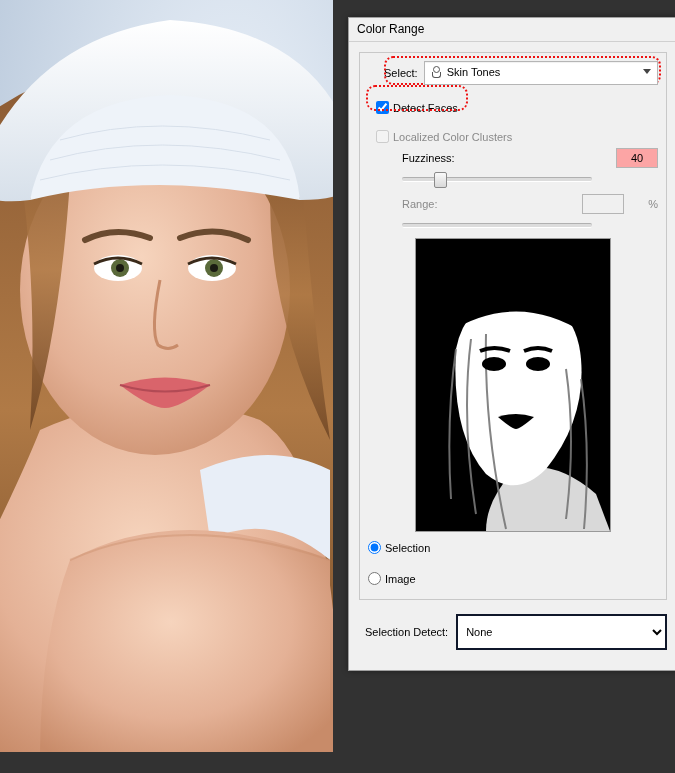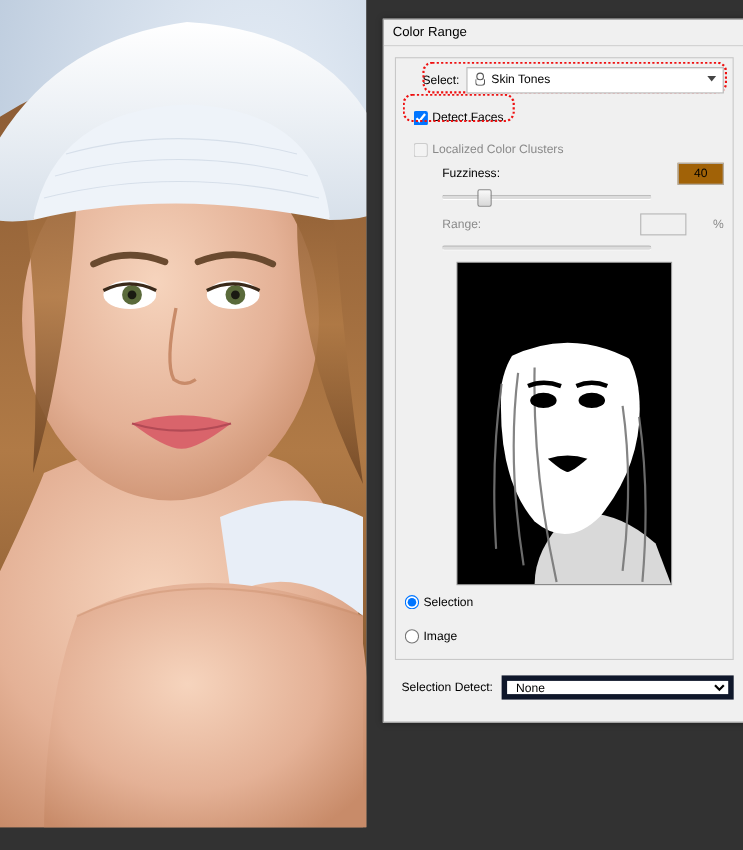--- a/index.html
+++ b/index.html
@@ -9,41 +9,41 @@
   .titlebar{height:23px;line-height:23px;padding:0 8px;font-size:12px;border-bottom:1px solid #d0d0d0;}
   .body{padding:10px 10px 0 10px;}
   fieldset.main{border:1px solid #c8c8c8;margin:0;padding:8px 8px 14px 8px;position:relative;}
   .select-row{display:flex;align-items:center;gap:6px;margin:0 0 6px 16px;}
   .select-row label{}
   .select-combo{flex:1;display:flex;align-items:center;gap:6px;background:#fff;border:1px solid #b5b5b5;height:20px;padding:0 18px 2px 6px;position:relative;box-shadow:inset 0 1px 1px rgba(0,0,0,.06);}
   .select-combo .caret{position:absolute;right:6px;top:7px;width:0;height:0;border-left:4px solid transparent;border-right:4px solid transparent;border-top:5px solid #444;}
   .callout{border:2px dotted #e11;border-radius:9px;position:absolute;pointer-events:none;}
   .callout.c1{left:24px;top:3px;right:5px;height:25px;}
   .callout.c2{left:6px;top:32px;width:98px;height:22px;}
-  .chk-row{display:flex;gap:4px;margin:16px 0 2px 8px;color:#000;}
+  .chk-row{display:flex;align-items:center;gap:4px;margin:16px 0 2px 8px;color:#000;}
   .chk-row.disabled{color:#8a8a8a;}
   input[type=checkbox]{width:13px;height:13px;margin:0;}
   .ctrl-block{margin:4px 0 2px 34px;}
   .ctrl-row{display:flex;align-items:center;gap:24px;height:22px;}
   .ctrl-row.disabled{color:#8a8a8a;}
   .ctrl-row label{width:68px;}
-  .num{width:40px;height:18px;border:1px solid #b5b5b5;background:#a16207;text-align:center;font:inherit;padding:0;}
+  .num{width:40px;height:18px;border:1px solid #b5b5b5;background:#fca5a5;text-align:center;font:inherit;padding:0;}
   .num[disabled]{background:#f0f0f0;color:#8a8a8a;}
   .pct{color:#8a8a8a;}
   .slider{position:relative;height:14px;margin:2px 0 8px 0;width:190px;}
   .track{position:absolute;left:0;right:0;top:6px;height:3px;background:#dcdcdc;border-top:1px solid #b0b0b0;border-bottom:1px solid #fff;border-radius:2px;}
   .thumb{position:absolute;top:1px;width:11px;height:14px;background:linear-gradient(#fafafa,#d8d8d8);border:1px solid #8a8a8a;border-radius:2px;margin-left:-6px;}
   .preview-wrap{display:flex;justify-content:center;margin-top:4px;}
   .preview{width:194px;height:292px;background:#000;box-shadow:0 0 0 1px #999;}
   .preview svg{display:block;width:100%;height:100%;}
   .radio-row{display:flex;justify-content:center;gap:18px;margin-top:10px;flex-direction:column;}
   .radio-row label{display:flex;align-items:center;gap:4px;}
   input[type=radio]{margin:0;width:13px;height:13px;}
   .selprev{display:flex;align-items:center;gap:8px;margin:14px 0 0 6px;}
-  .selprev select{flex:1;height:22px;border:5px solid #0f172a;background:#fff;font:inherit;padding:0 4px;}
+  .selprev select{flex:1;height:36px;border:2px solid #0f172a;background:#fff;font:inherit;padding:0 4px;}
   .person-icon{width:10px;height:12px;position:relative;}
   .person-icon::before{content:"";position:absolute;left:2px;top:0;width:5px;height:5px;border:1px solid #555;border-radius:50%;}
   .person-icon::after{content:"";position:absolute;left:1px;top:6px;width:7px;height:5px;border:1px solid #555;border-top:none;border-radius:0 0 3px 3px;}
 </style>
 </head>
 <body>
 
 <div class="canvas">
 <svg viewBox="0 0 333 752" width="333" height="752" preserveAspectRatio="xMidYMid slice">
   <defs>

